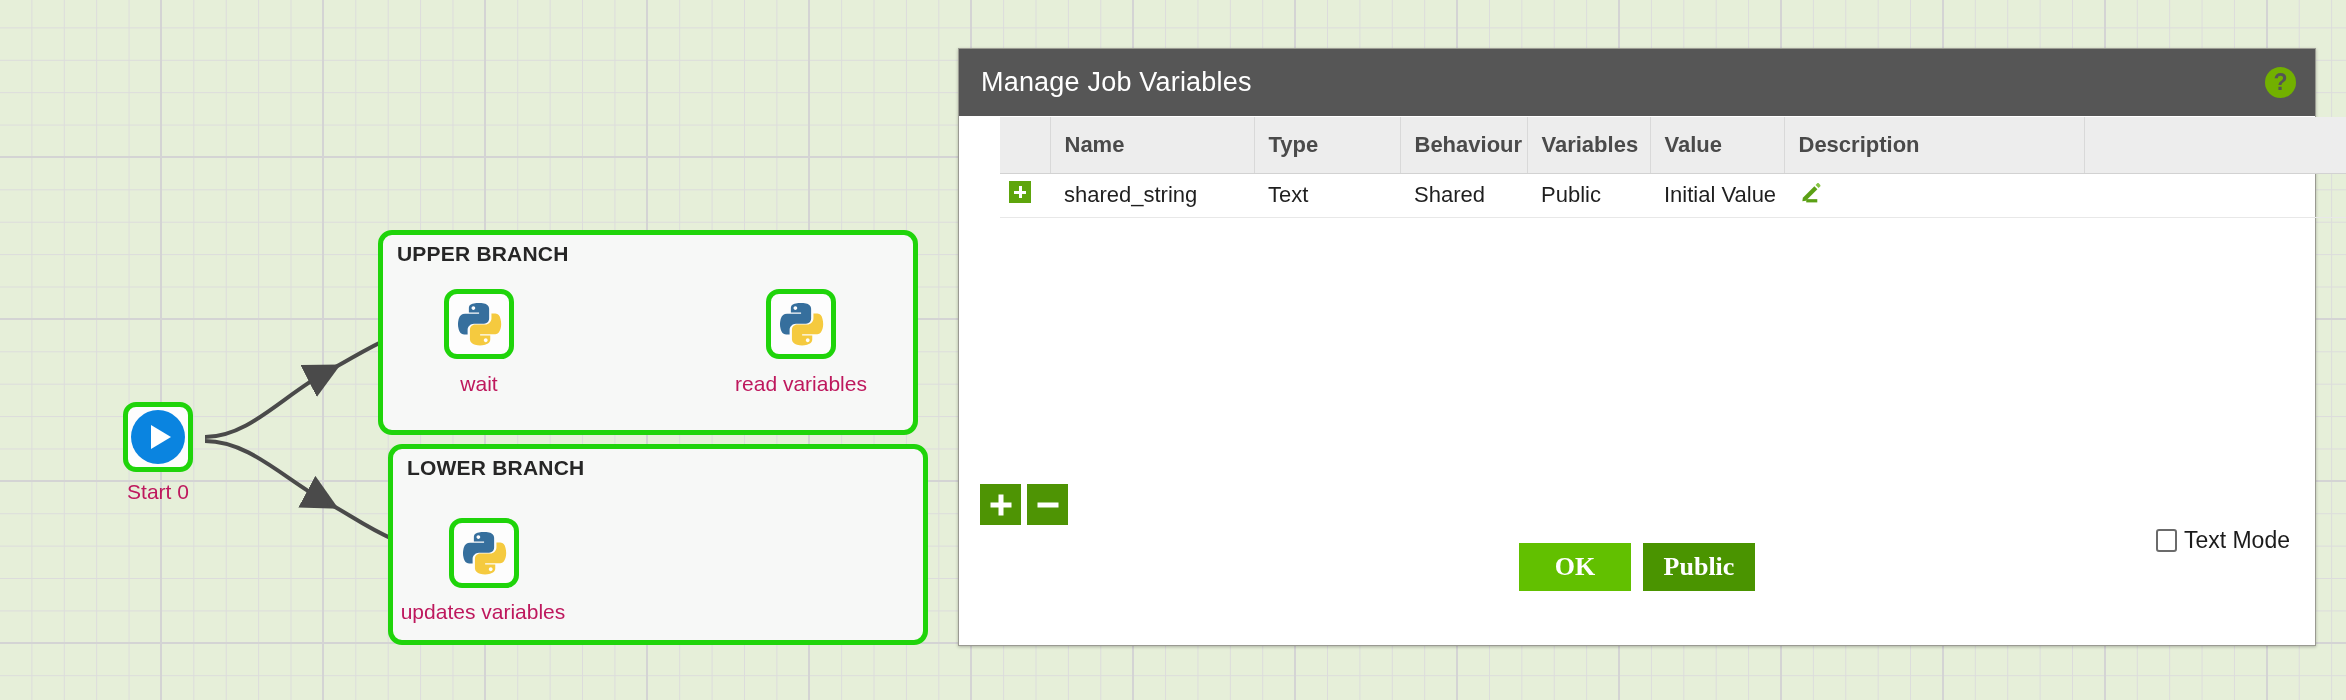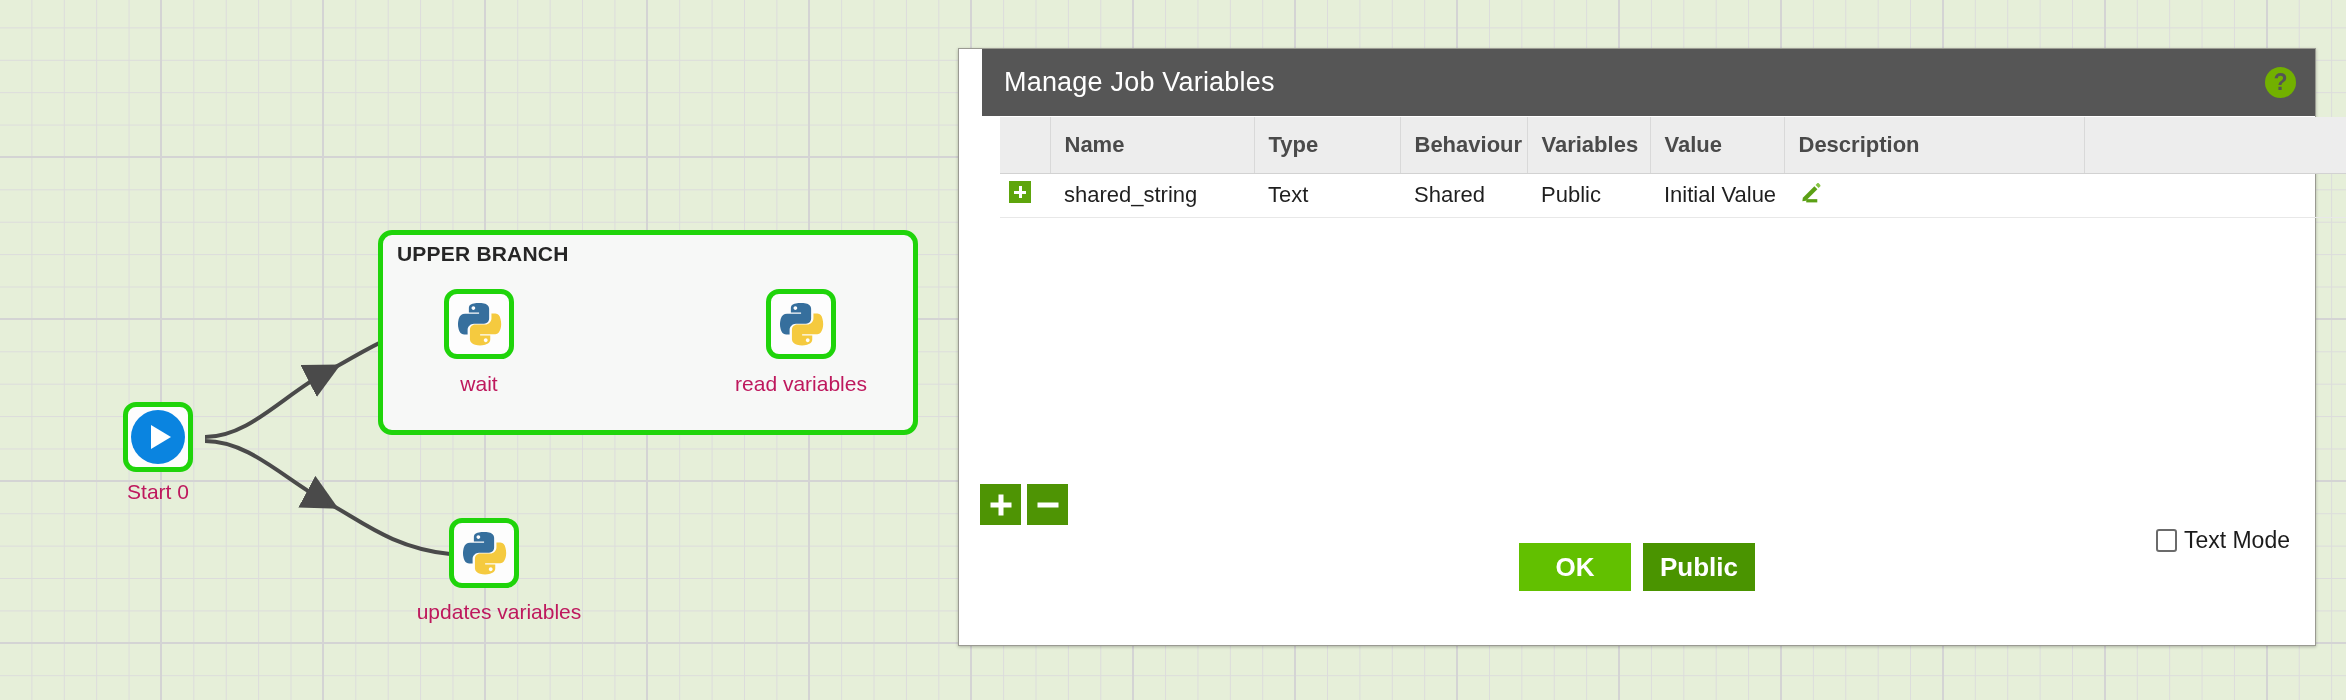--- a/index.html
+++ b/index.html
@@ -114,21 +114,20 @@
     box-sizing: border-box;
     border: 1px solid #9a9a92;
     box-shadow: 0 1px 3px rgba(0,0,0,0.25);
   }
   #dialog-titlebar {
     position: relative;
     height: 67px;
     background: #565656;
     display: flex;
     align-items: center;
-    margin-left: 23px;
   }
   #dialog-title {
     color: #ffffff;
     font-size: 27px;
     margin-left: 22px;
     letter-spacing: 0.2px;
   }
   #help-icon {
     position: absolute;
     right: 19px;
@@ -270,21 +269,21 @@
     gap: 12px;
   }
   .action-btn {
     font-size: 26px;
     font-weight: bold;
     color: #ffffff;
     border: none;
     width: 112px;
     height: 48px;
     cursor: pointer;
-    font-family: Liberation Sans, sans-serif;
+    font-family: Liberation Serif, serif;
   }
   #ok-button     { background: #62c000; }
   #cancel-button { background: #4a9400; }
 </style>
 </head>
 <body>
 
 <div id="canvas"></div>
 
 <div id="workflow">
@@ -328,28 +327,31 @@
   <div class="node-label" style="left:414px; top:372px; width:130px;">wait</div>
 
   <div class="node" style="left:766px; top:289px;">
     <svg width="48" height="48" viewBox="0 0 64 64">
       <path d="M31.9 4c-2.4 0-4.6.2-6.6.6-5.7 1-6.8 3.1-6.8 7v5.1h13.6v1.7H13.4c-3.9 0-7.4 2.4-8.5 6.9-1.2 5.2-1.3 8.4 0 13.8 1 4.1 3.3 6.9 7.2 6.9h4.7v-6.1c0-4.4 3.8-8.3 8.4-8.3h13.5c3.8 0 6.8-3.1 6.8-6.9V11.6c0-3.7-3.1-6.4-6.8-7-2.3-.4-4.8-.6-7.1-.6h.3zm-7.4 4.2c1.4 0 2.5 1.2 2.5 2.6s-1.1 2.6-2.5 2.6c-1.4 0-2.5-1.2-2.5-2.6s1.1-2.6 2.5-2.6z" fill="#366f9d"></path>
       <path d="M48.6 18.4v5.9c0 4.6-3.9 8.4-8.4 8.4H26.7c-3.7 0-6.8 3.2-6.8 6.9v13c0 3.7 3.2 5.9 6.8 6.9 4.3 1.3 8.4 1.5 13.5 0 3.4-1 6.8-3 6.8-6.9v-5.2H33.5v-1.7h20.3c3.9 0 5.4-2.8 6.8-6.9 1.4-4.3 1.3-8.4 0-13.8-1-4-2.9-6.9-6.8-6.9h-5.2zm-7.6 32.7c1.4 0 2.5 1.2 2.5 2.6s-1.1 2.6-2.5 2.6c-1.4 0-2.6-1.2-2.6-2.6s1.2-2.6 2.6-2.6z" fill="#f5ca3f"></path>
     </svg>
   </div>
   <div class="node-label" style="left:726px; top:372px; width:150px;">read variables</div>
 
+  <div class="branch-box" style="left:388px; top:444px; width:540px; height:201px;">
+    <div class="branch-title">LOWER BRANCH</div>
+  </div>
 
   <div class="node" style="left:449px; top:518px;">
     <svg width="48" height="48" viewBox="0 0 64 64">
       <path d="M31.9 4c-2.4 0-4.6.2-6.6.6-5.7 1-6.8 3.1-6.8 7v5.1h13.6v1.7H13.4c-3.9 0-7.4 2.4-8.5 6.9-1.2 5.2-1.3 8.4 0 13.8 1 4.1 3.3 6.9 7.2 6.9h4.7v-6.1c0-4.4 3.8-8.3 8.4-8.3h13.5c3.8 0 6.8-3.1 6.8-6.9V11.6c0-3.7-3.1-6.4-6.8-7-2.3-.4-4.8-.6-7.1-.6h.3zm-7.4 4.2c1.4 0 2.5 1.2 2.5 2.6s-1.1 2.6-2.5 2.6c-1.4 0-2.5-1.2-2.5-2.6s1.1-2.6 2.5-2.6z" fill="#366f9d"></path>
       <path d="M48.6 18.4v5.9c0 4.6-3.9 8.4-8.4 8.4H26.7c-3.7 0-6.8 3.2-6.8 6.9v13c0 3.7 3.2 5.9 6.8 6.9 4.3 1.3 8.4 1.5 13.5 0 3.4-1 6.8-3 6.8-6.9v-5.2H33.5v-1.7h20.3c3.9 0 5.4-2.8 6.8-6.9 1.4-4.3 1.3-8.4 0-13.8-1-4-2.9-6.9-6.8-6.9h-5.2zm-7.6 32.7c1.4 0 2.5 1.2 2.5 2.6s-1.1 2.6-2.5 2.6c-1.4 0-2.6-1.2-2.6-2.6s1.2-2.6 2.6-2.6z" fill="#f5ca3f"></path>
     </svg>
   </div>
-  <div class="node-label" style="left:388px; top:600px; width:190px;padding-left:16px;">updates variables</div>
+  <div class="node-label" style="left:388px; top:600px; width:190px;">updates variables</div>
 </div>
 
 <div id="dialog">
 
   <div id="dialog-titlebar">
     <span id="dialog-title">Manage Job Variables</span>
     <span id="help-icon">?</span>
   </div>
 
   <table id="var-table">

